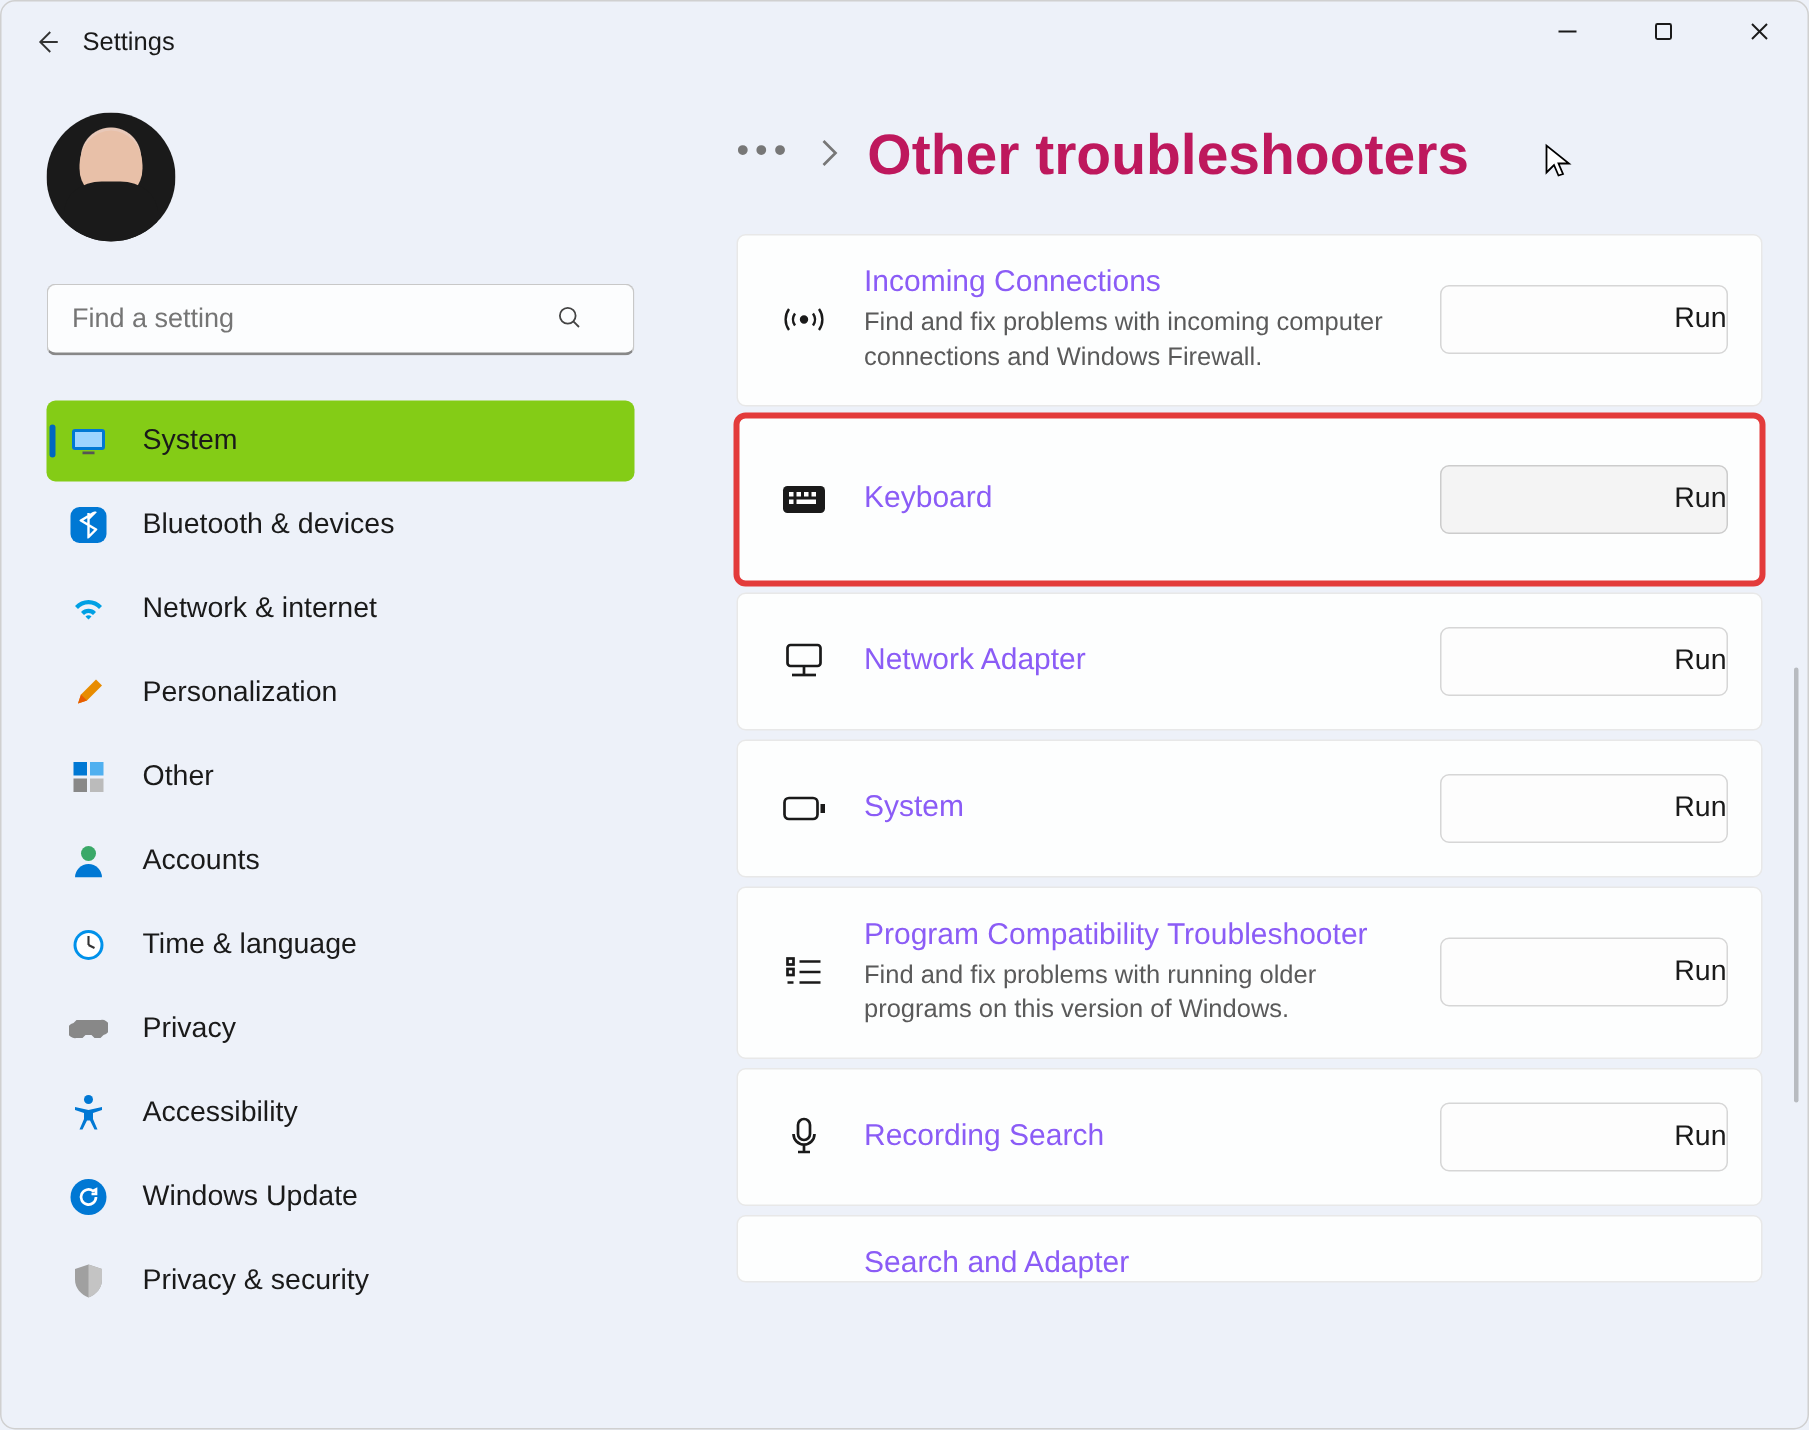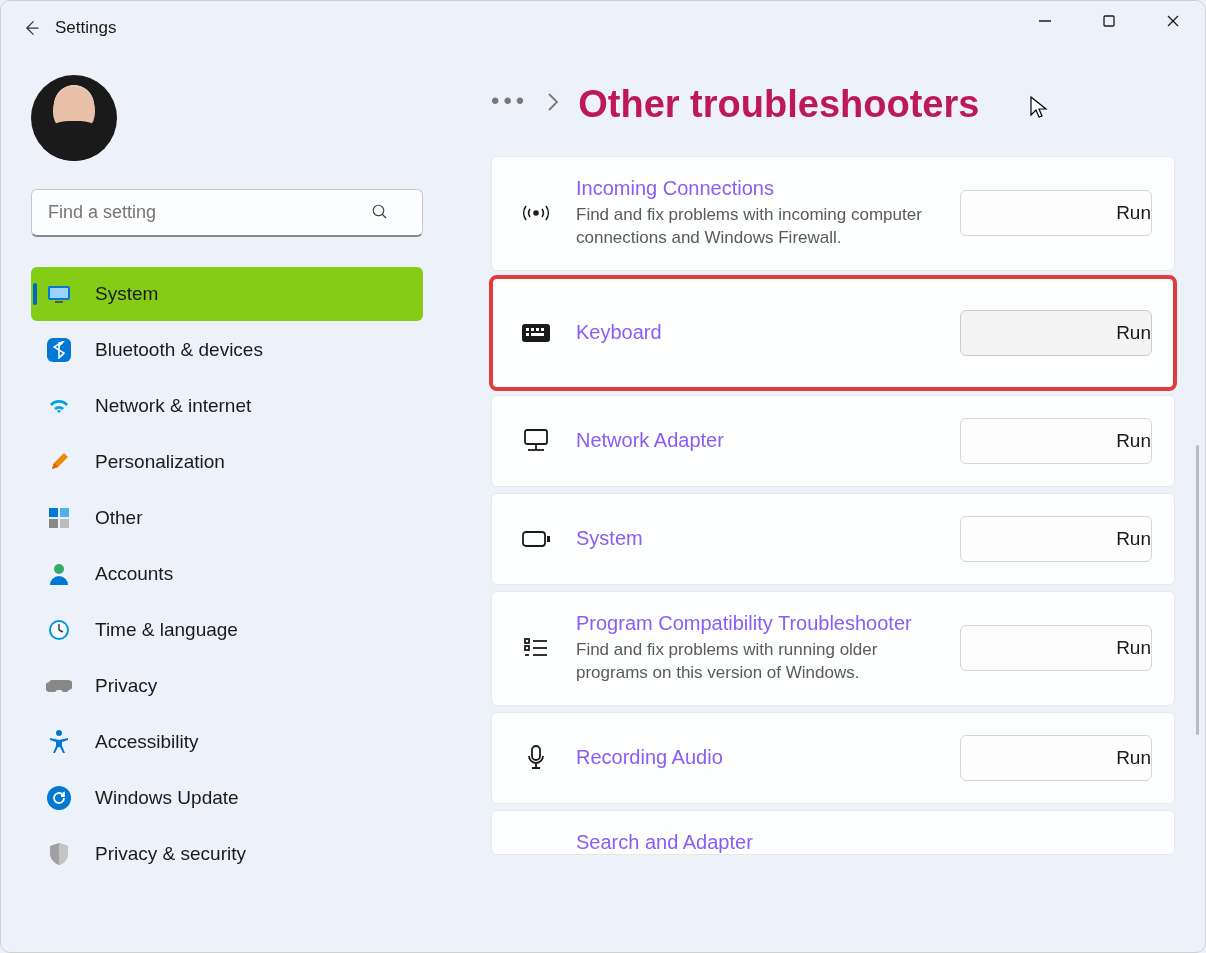--- a/index.html
+++ b/index.html
@@ -507,21 +507,21 @@
       </div>
 
       <div class="card">
         <span class="card-icon">
           <svg width="20" height="28" viewBox="0 0 20 28" fill="none" stroke="#1a1a1a" stroke-width="1.8">
               <rect x="6" y="2" width="8" height="14" rx="4"></rect>
               <path d="M3 12a7 7 0 0014 0M10 19v5M6 24h8"></path>
             </svg>
         </span>
         <div class="card-text">
-          <div class="card-title">Recording Audio</div>
+          <div class="card-title">Recording Search</div>
         </div>
         <button class="run-btn">Run</button>
       </div>
 
       <div class="card" style="min-height:40px;padding-bottom:0;">
         <span class="card-icon"></span>
         <div class="card-text">
           <div class="card-title">Search and Adapter</div>
         </div>
       </div>

